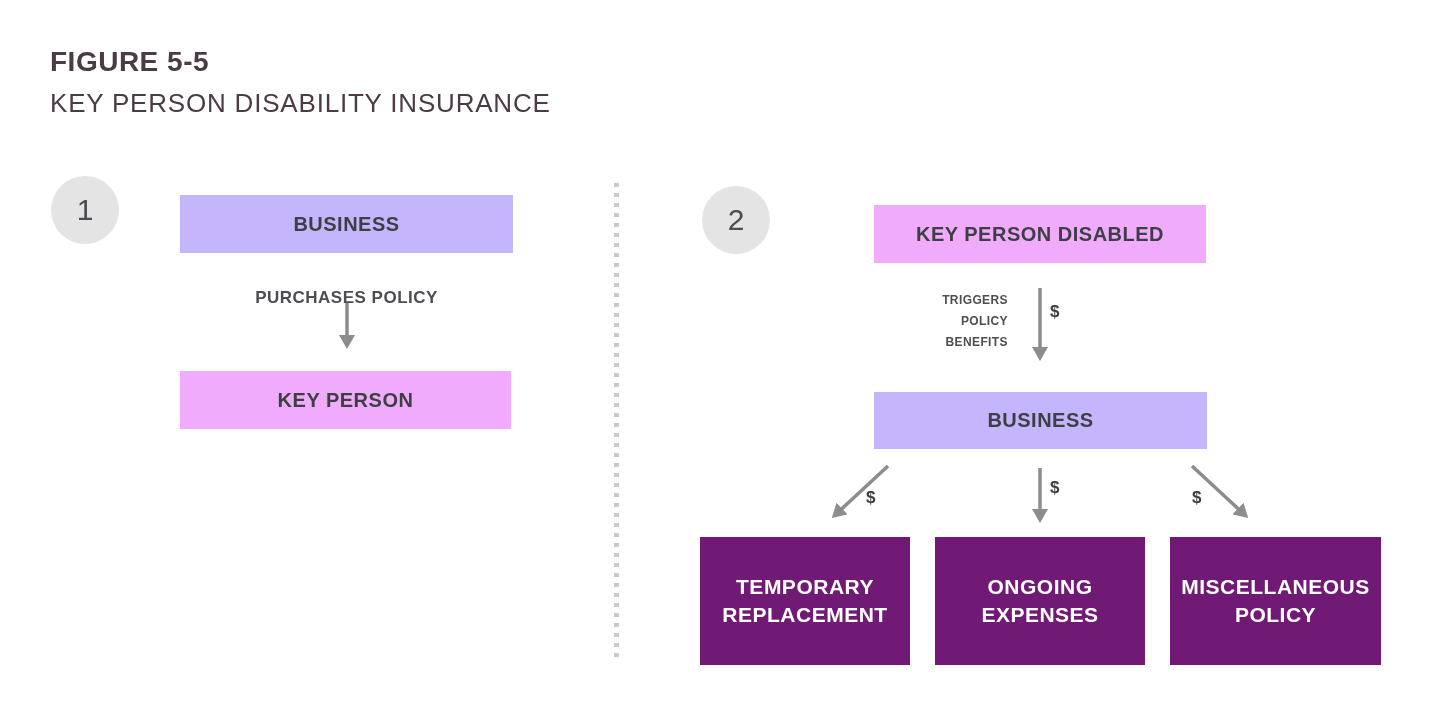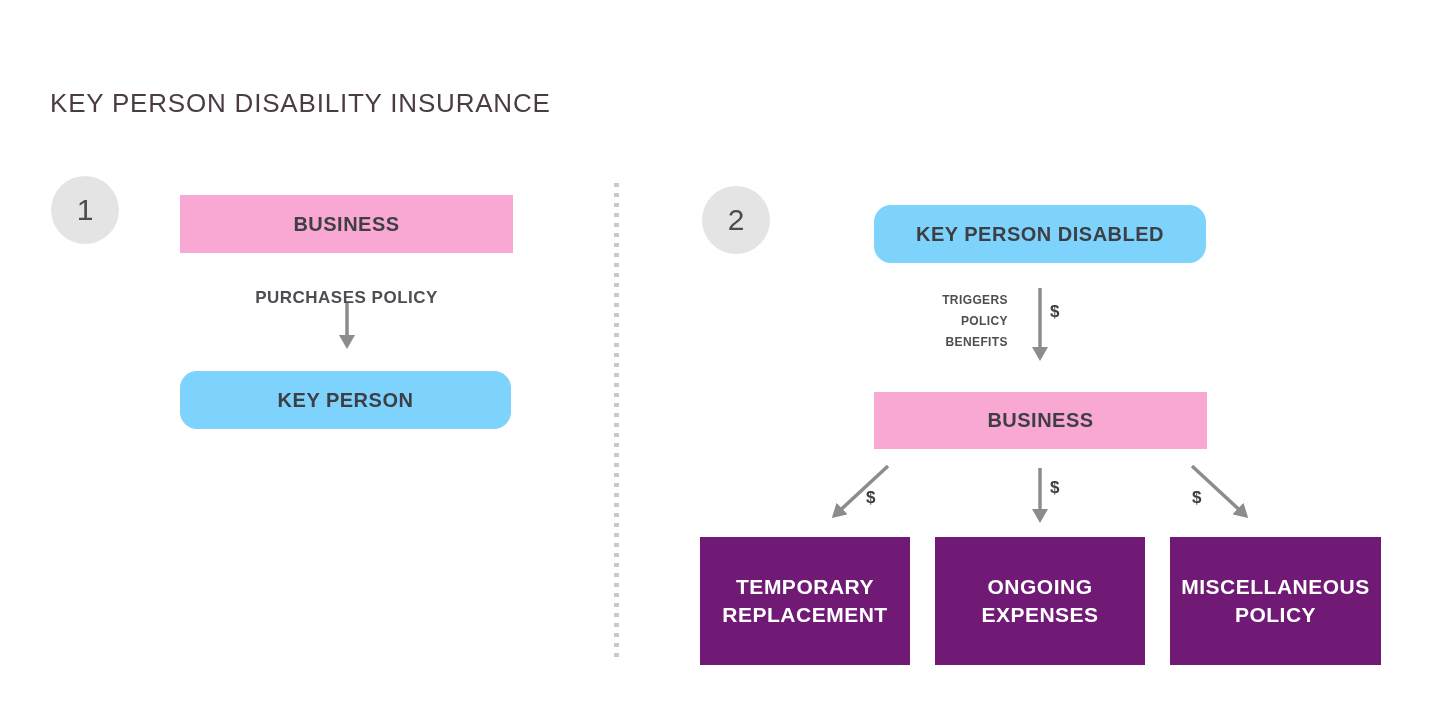--- a/index.html
+++ b/index.html
@@ -49,22 +49,22 @@
   
   .node {
     position: absolute;
     display: flex; align-items: center; justify-content: center;
     font-weight: 700;
     font-size: 20px;
     letter-spacing: 0.5px;
     color: #3e3e45;
     text-align: center;
   }
-  .node.blue  { background: #f9a8d4; }
-  .node.green { background: #7dd3fc; border-radius: 17px; }
+  .node.blue  { background: #c4b5fd; }
+  .node.green { background: #f0abfc; }
   .node.teal  {
     background: #701a75;
     color: #ffffff;
     font-size: 21px;
     line-height: 1.35;
     white-space: pre-line;
   }
 
   .p1-business   { left: 180px; top: 195px; width: 333px; height: 58px; }
   .p1-keyperson  { left: 180px; top: 371px; width: 331px; height: 58px; }
@@ -125,20 +125,21 @@
     position: absolute;
     left: 0; top: 0;
     pointer-events: none;
   }
 </style>
 </head>
 <body>
 
 <div class="canvas">
 
+  <div class="figure-label">FIGURE 5-5</div>
   <div class="figure-title">KEY PERSON DISABILITY INSURANCE</div>
 
   <div class="divider"></div>
 
   <svg class="arrows" width="1430" height="718" viewBox="0 0 1430 718">
     <defs>
       <marker id="ah" markerUnits="userSpaceOnUse" markerWidth="16" markerHeight="16" refX="11" refY="8" orient="auto">
         <path d="M0,0 L14,8 L0,16 Z" fill="#8c8c8c"></path>
       </marker>
     </defs>

